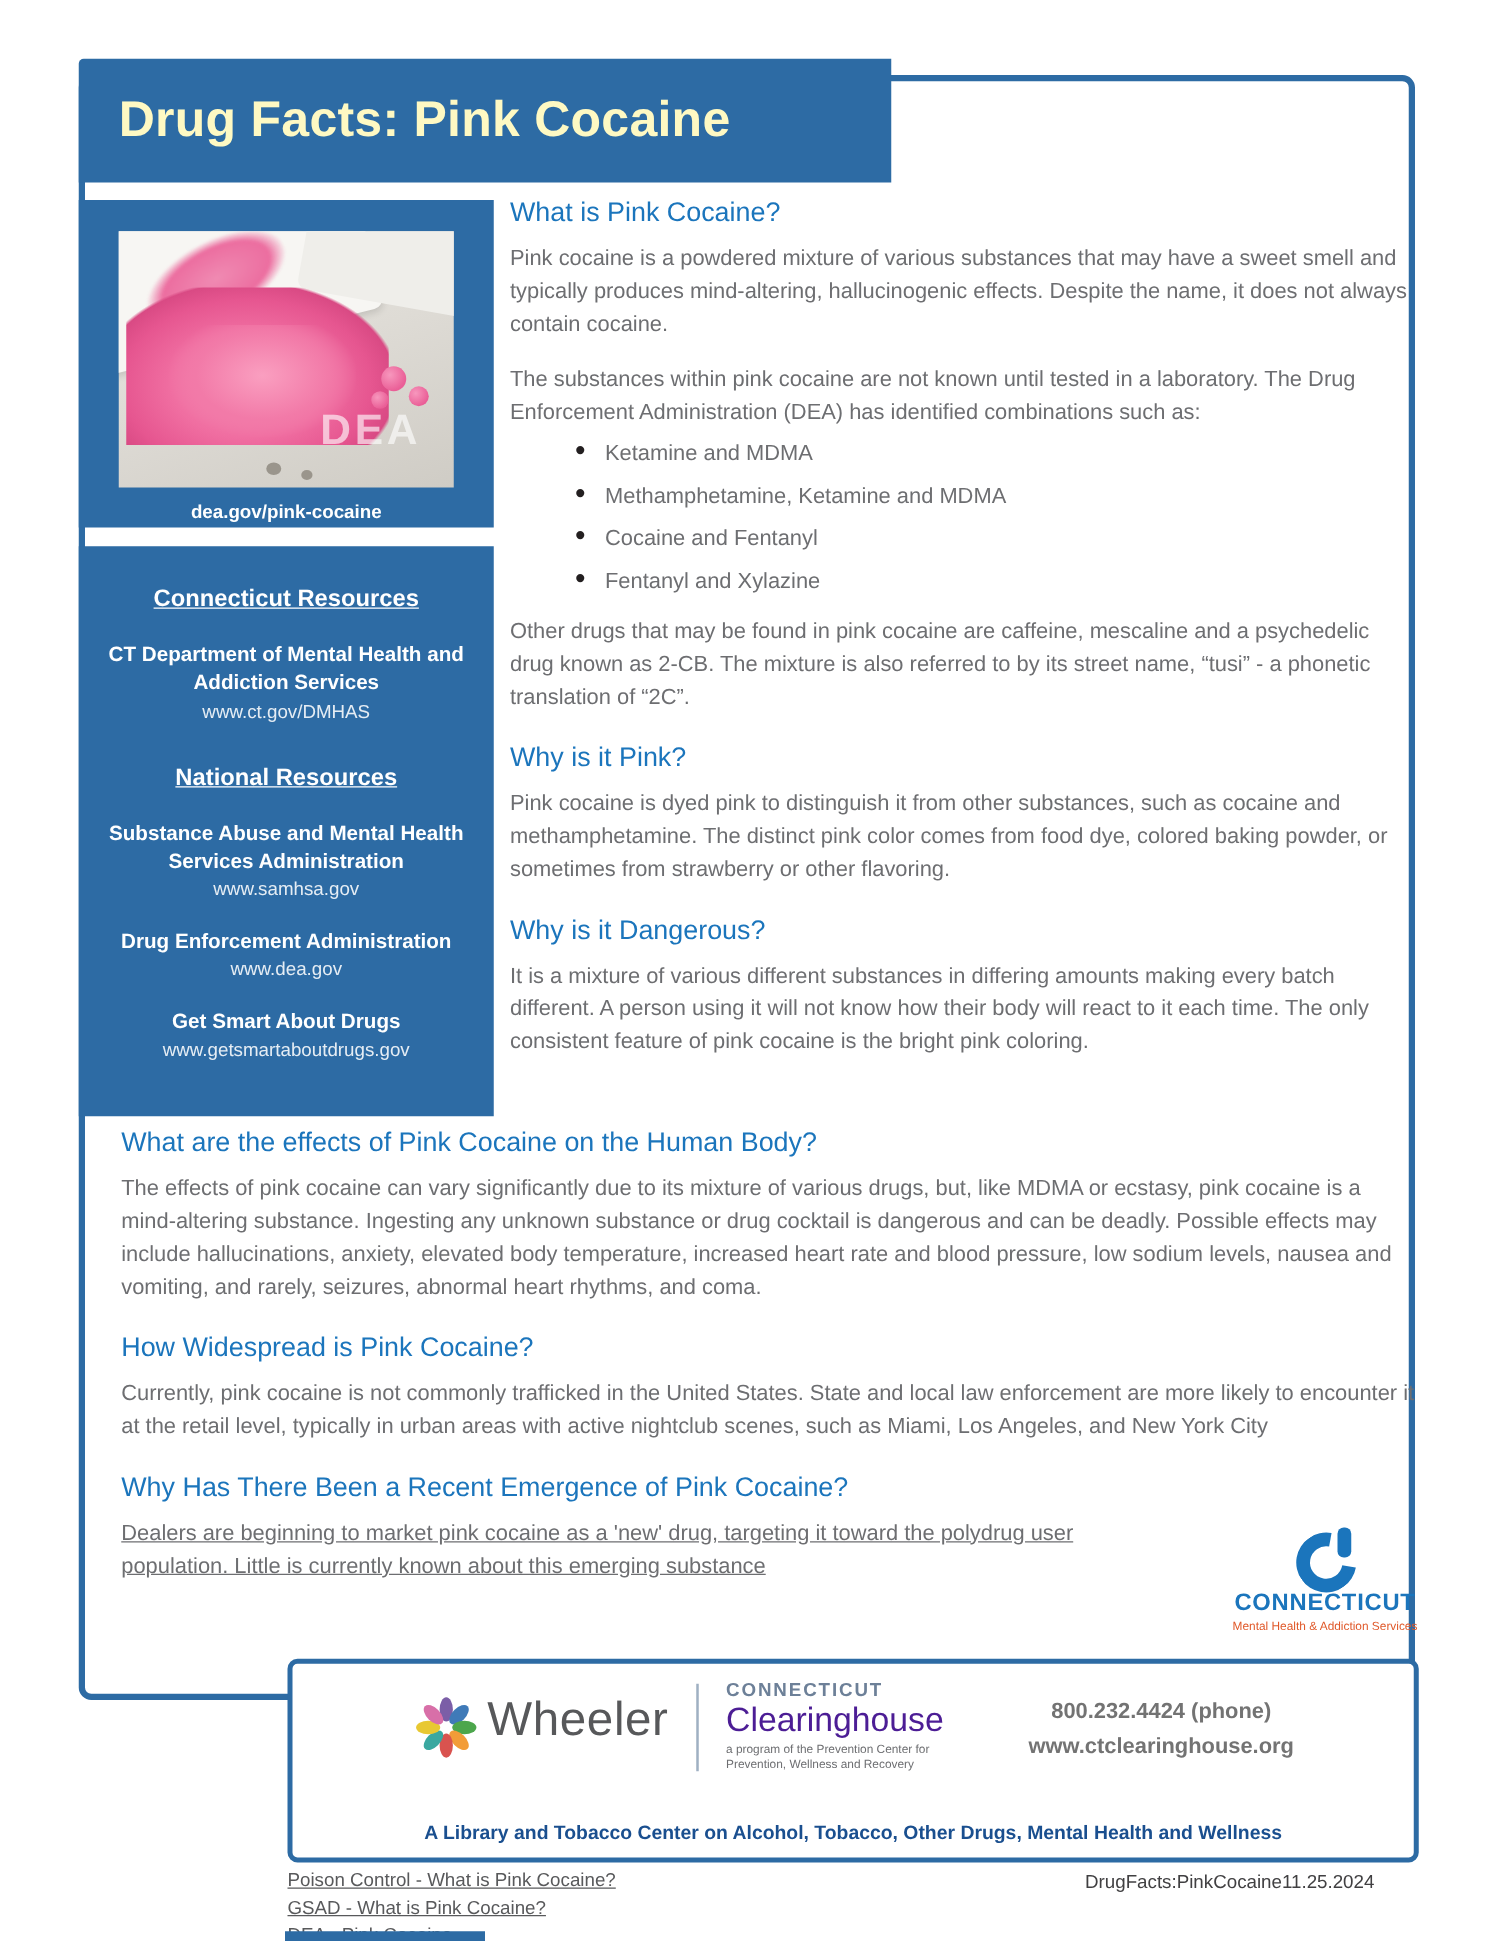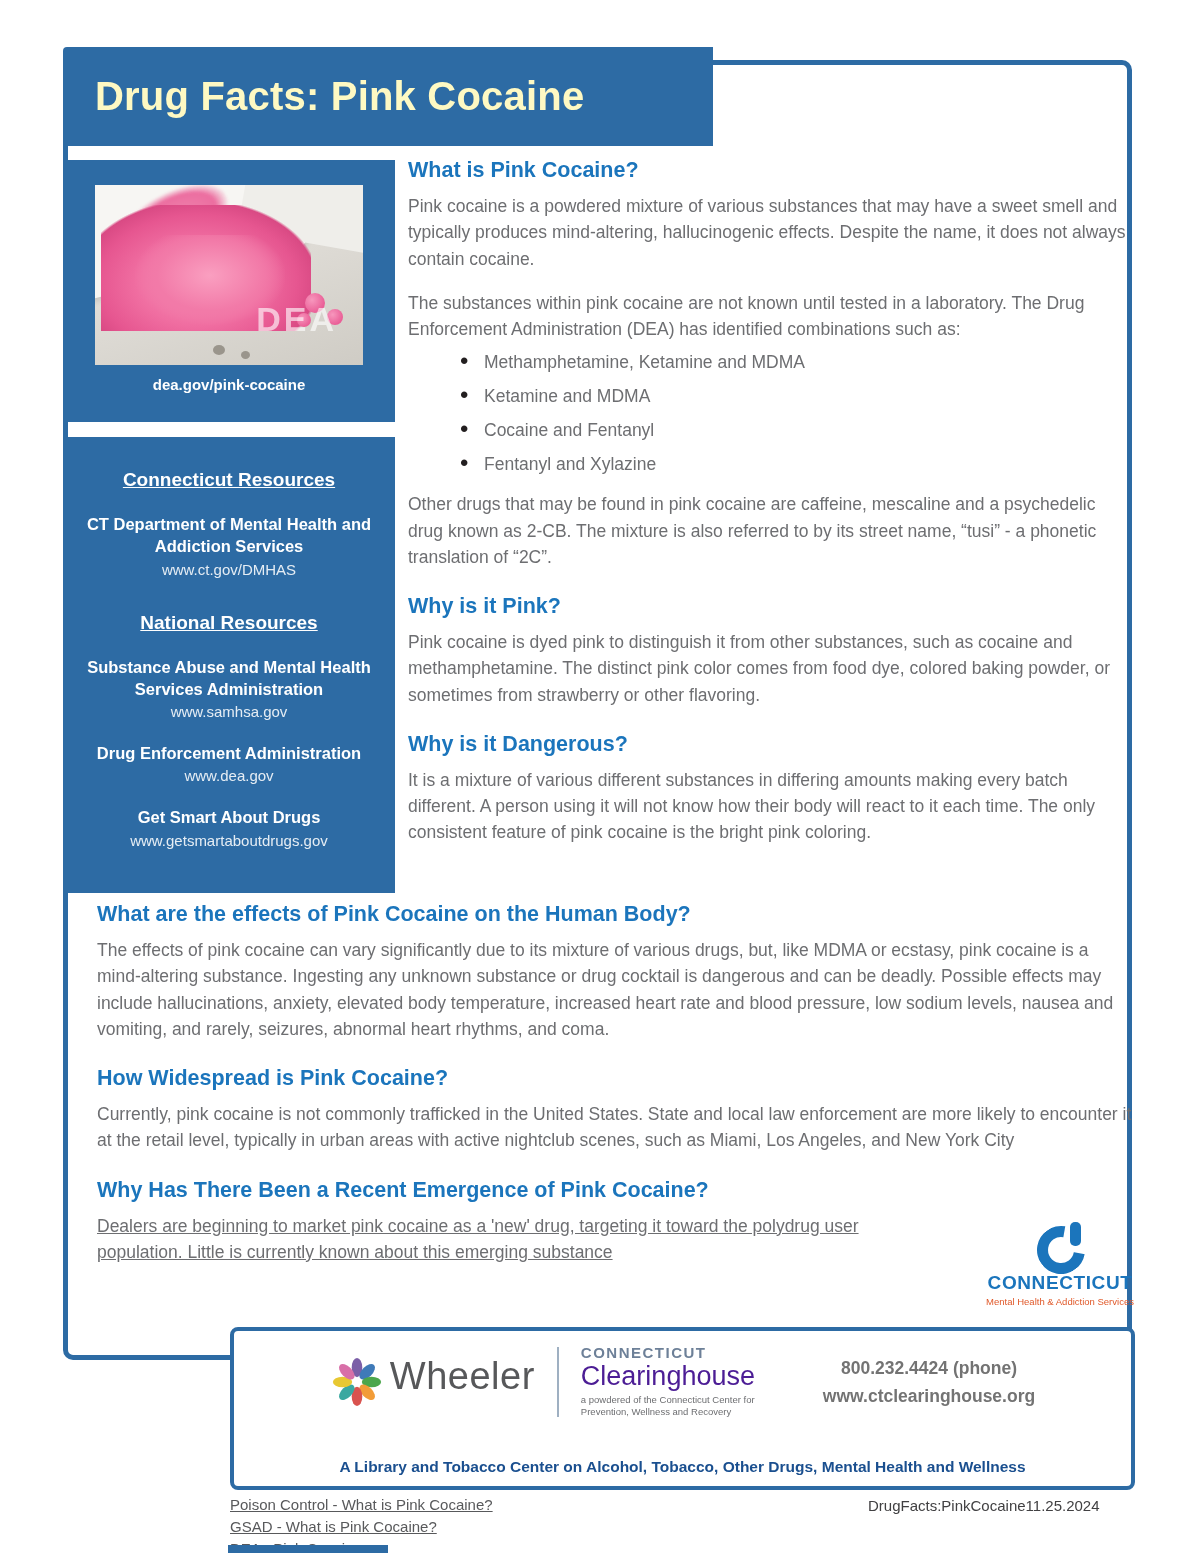--- a/index.html
+++ b/index.html
@@ -22,21 +22,21 @@
   .header-bar h1{
     margin:0 0 0 32px;color:#fef9c3;font-size:40px;font-weight:bold;letter-spacing:.2px;
   }
 
   
   .side-box{left:63px;width:332px;background:#2d6ba4;z-index:3;box-sizing:border-box;color:#fff;}
   .side-box.photo-box{top:160px;height:262px;}
   .side-box.res-box{top:437px;height:456px;padding:18px 20px;text-align:center;}
 
   .photo{
-    position:relative;width:268px;height:180px;margin:25px auto 0;
+    position:relative;width:268px;height:205px;margin:25px auto 0;
     background:linear-gradient(160deg,#ebe9e5 0%,#ded бdb 50%,#cfccc5 100%);
     background:linear-gradient(160deg,#ebe9e5 0%,#dedbd5 50%,#cfccc5 100%);
     overflow:hidden;
   }
   .paper{position:absolute;left:-30px;top:-40px;width:230px;height:130px;background:#f7f6f3;transform:rotate(-14deg);border-radius:8px;box-shadow:0 3px 6px rgba(0,0,0,.12);}
   .paper2{position:absolute;right:-40px;top:-20px;width:160px;height:80px;background:#efeeea;transform:rotate(10deg);border-radius:8px;}
   .smear{position:absolute;left:18px;top:8px;width:120px;height:60px;background:radial-gradient(ellipse at 50% 50%, #f08ab2 0%, #ec6ea0 55%, transparent 72%);transform:rotate(-28deg);filter:blur(1px);}
   .pile{position:absolute;left:6px;bottom:34px;width:210px;height:126px;
     background:radial-gradient(ellipse at 46% 62%, #f58cb4 0%, #f06ea1 38%, #e65690 62%, #d94a84 74%, transparent 76%);
     filter:blur(.5px);}
@@ -47,21 +47,21 @@
   .dea-mark{position:absolute;right:26px;bottom:26px;color:rgba(255,255,255,.62);font-size:34px;font-weight:bold;letter-spacing:3px;}
   .photo-caption{margin-top:11px;text-align:center;font-size:15px;font-weight:bold;color:#ffffff;}
 
   .res-heading{font-size:19px;font-weight:bold;text-decoration:underline;margin:14px 0 6px;}
   .res-name{font-size:16.5px;font-weight:bold;line-height:1.35;margin-top:22px;}
   .res-url{font-size:15px;color:rgba(255,255,255,.88);margin-top:3px;font-weight:normal;}
 
   
   .main-col{left:408px;top:158px;width:724px;}
   .wide-col{left:97px;top:902px;width:1038px;}
-  h2.sec{color:#1b75bc;font-size:21.5px;font-weight:bold;margin:24px 0 10px;}
+  h2.sec{color:#1b75bc;font-size:21.5px;font-weight:normal;margin:24px 0 10px;}
   h2.sec.first{margin-top:0;}
   p.body{color:#6d6e71;font-size:17.5px;line-height:1.5;margin:0 0 18px;}
   ul.bullets{list-style:none;margin:2px 0 16px;padding:0 0 0 52px;}
   ul.bullets li{position:relative;color:#6d6e71;font-size:17.5px;padding-left:24px;margin-bottom:13px;}
   ul.bullets li::before{content:"•";position:absolute;left:0;top:-3px;color:#231f20;font-size:24px;line-height:1;}
   .narrow{width:772px;text-decoration:underline;}
 
   
   .ct-logo{left:976px;top:1222px;width:168px;text-align:center;z-index:5;}
   .ct-c{position:relative;width:46px;height:46px;margin:0 auto;}
@@ -131,22 +131,22 @@
   <div class="res-url">www.dea.gov</div>
   <div class="res-name">Get Smart About Drugs</div>
   <div class="res-url">www.getsmartaboutdrugs.gov</div>
 </div>
 
 <div class="abs main-col">
   <h2 class="sec first">What is Pink Cocaine?</h2>
   <p class="body">Pink cocaine is a powdered mixture of various substances that may have a sweet smell and typically produces mind-altering, hallucinogenic effects. Despite the name, it does not always contain cocaine.</p>
   <p class="body" style="margin-bottom:10px;">The substances within pink cocaine are not known until tested in a laboratory. The Drug Enforcement Administration (DEA) has identified combinations such as:</p>
   <ul class="bullets">
+    <li>Ketamine and MDMA</li>
     <li>Methamphetamine, Ketamine and MDMA</li>
-    <li>Ketamine and MDMA</li>
     <li>Cocaine and Fentanyl</li>
     <li>Fentanyl and Xylazine</li>
   </ul>
   <p class="body">Other drugs that may be found in pink cocaine are caffeine, mescaline and a psychedelic drug known as 2-CB. The mixture is also referred to by its street name, “tusi” - a phonetic translation of “2C”.</p>
   <h2 class="sec">Why is it Pink?</h2>
   <p class="body">Pink cocaine is dyed pink to distinguish it from other substances, such as cocaine and methamphetamine. The distinct pink color comes from food dye, colored baking powder, or sometimes from strawberry or other flavoring.</p>
   <h2 class="sec">Why is it Dangerous?</h2>
   <p class="body">It is a mixture of various different substances in differing amounts making every batch different. A person using it will not know how their body will react to it each time. The only consistent feature of pink cocaine is the bright pink coloring.</p>
 </div>
 
@@ -183,21 +183,21 @@
           <ellipse transform="rotate(315)" cx="0" cy="-15" rx="5.5" ry="10" fill="#d86fa8"></ellipse>
           <circle cx="0" cy="0" r="4.5" fill="#ffffff"></circle>
         </g>
       </svg>
       <span class="wheeler-text">Wheeler</span>
     </div>
     <div class="foot-div"></div>
     <div class="ch-block">
       <div class="ch-top">CONNECTICUT</div>
       <div class="ch-name">Clearinghouse</div>
-      <div class="ch-sub">a powdered of the Connecticut Center for Prevention, Wellness and Recovery</div>
+      <div class="ch-sub">a program of the Prevention Center for Prevention, Wellness and Recovery</div>
     </div>
     <div class="phone-block">
       <div>800.232.4424 (phone)</div>
       <div>www.ctclearinghouse.org</div>
     </div>
   </div>
   <div class="footer-tagline">A Library and Tobacco Center on Alcohol, Tobacco, Other Drugs, Mental Health and Wellness</div>
 </div>
 
 <div class="abs bottom-links">

